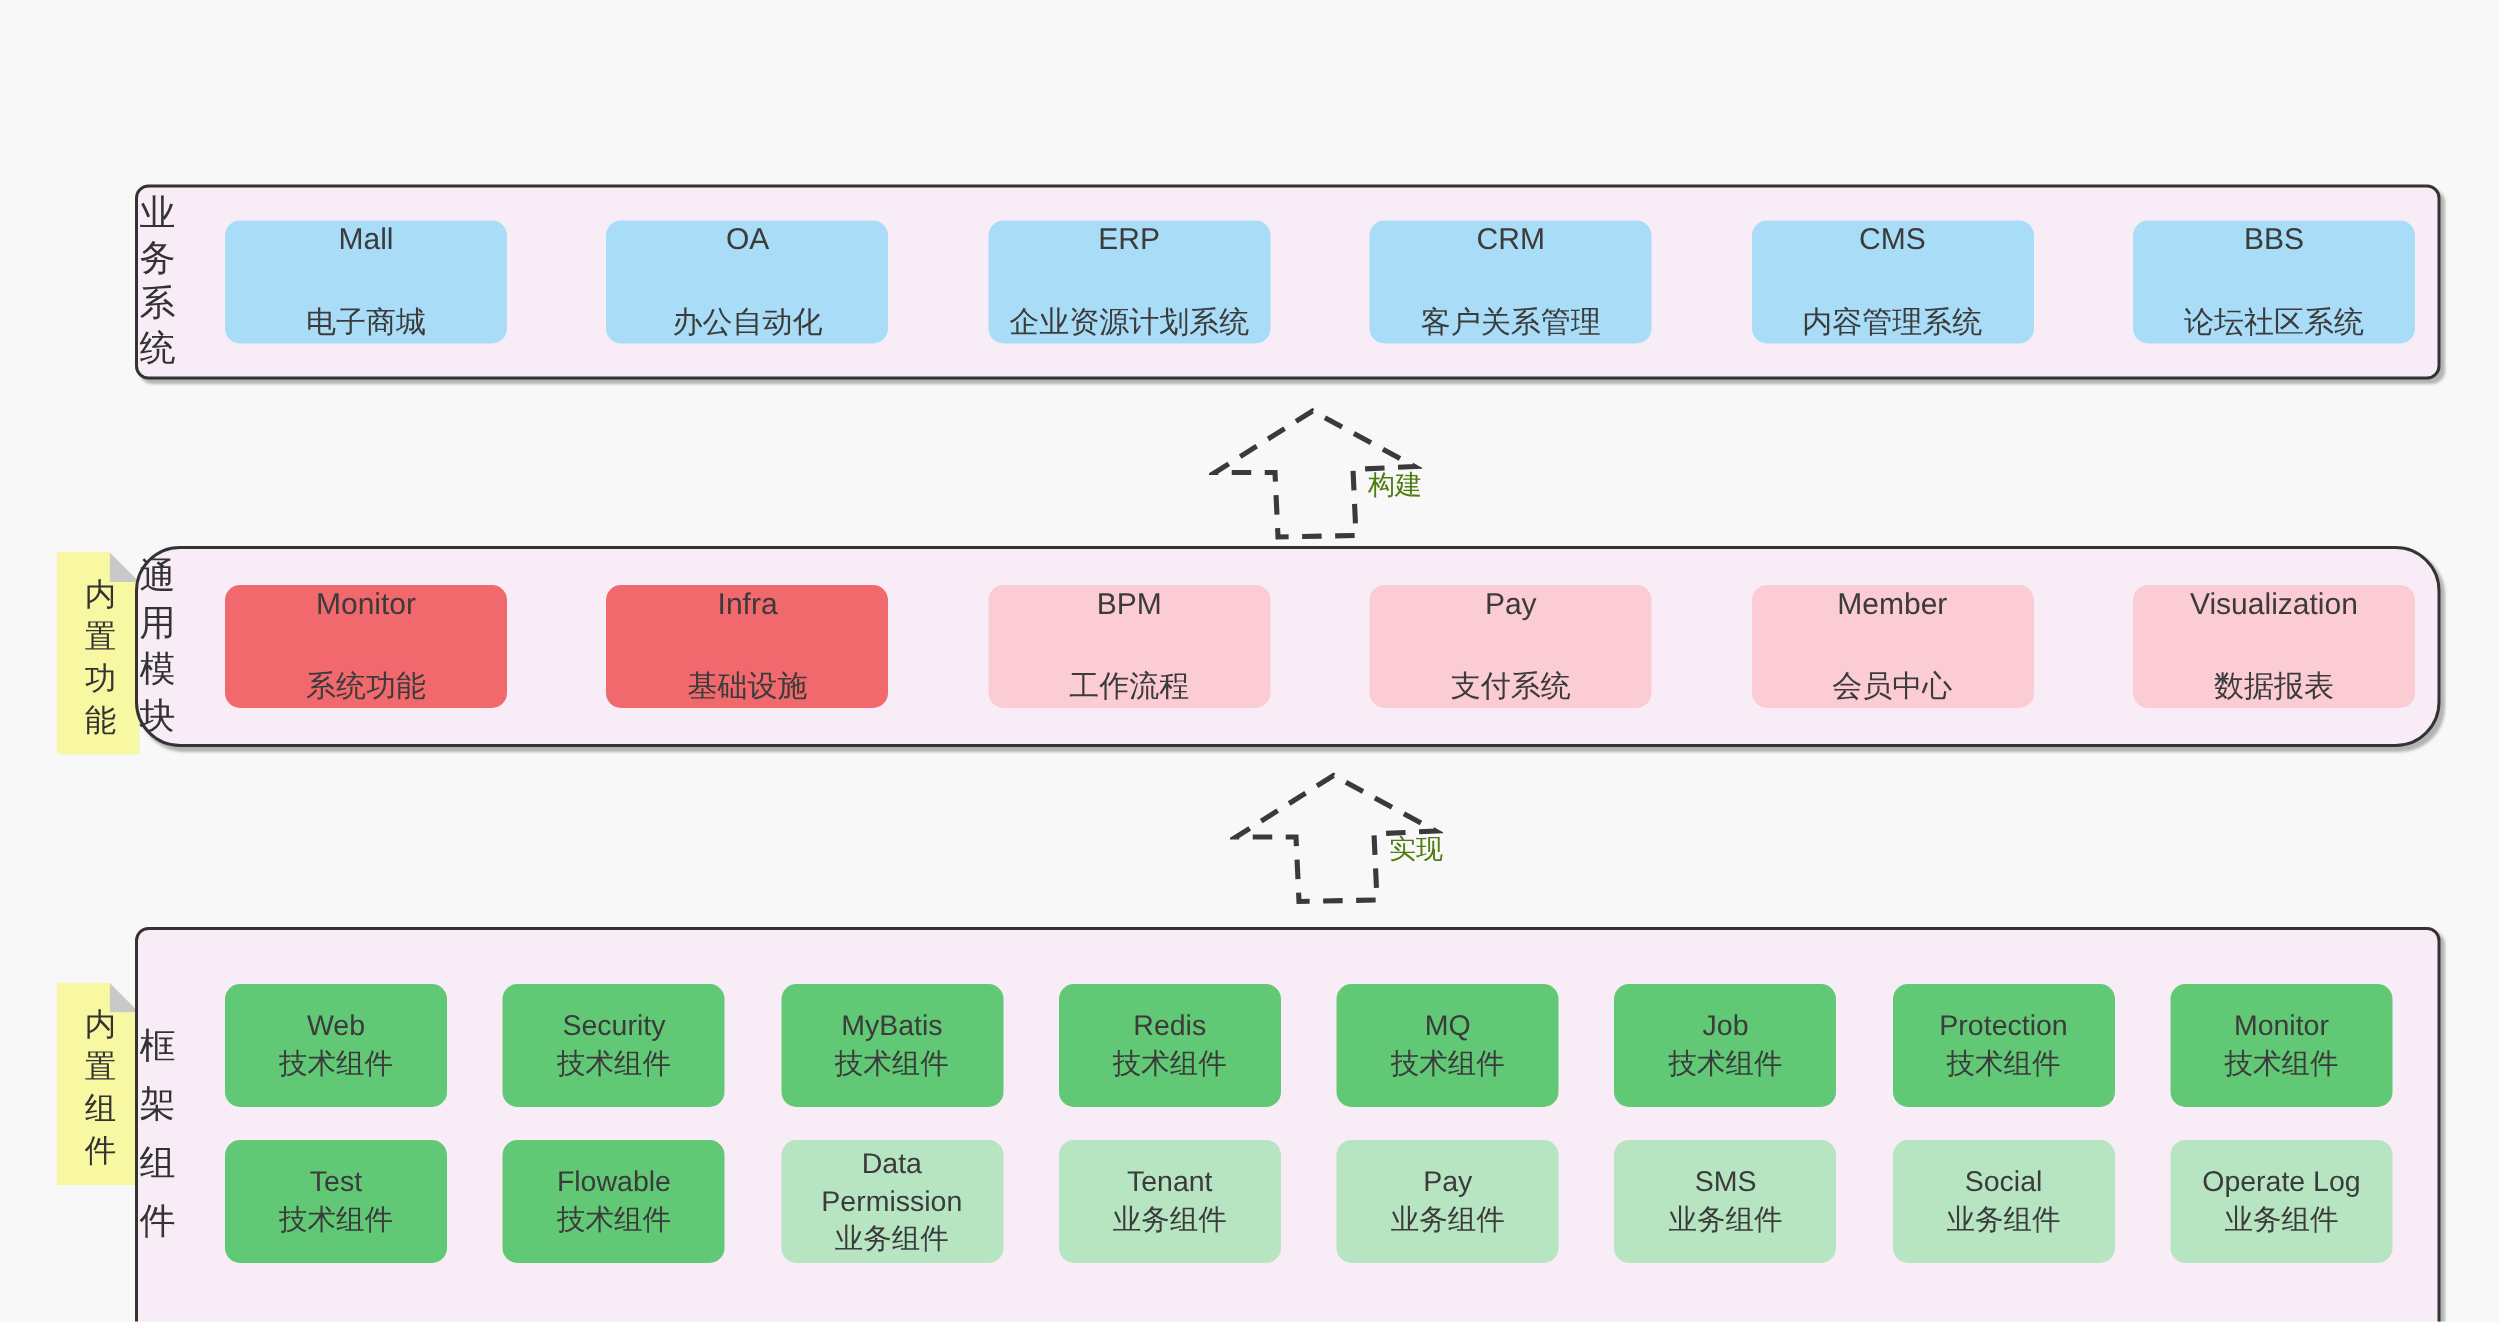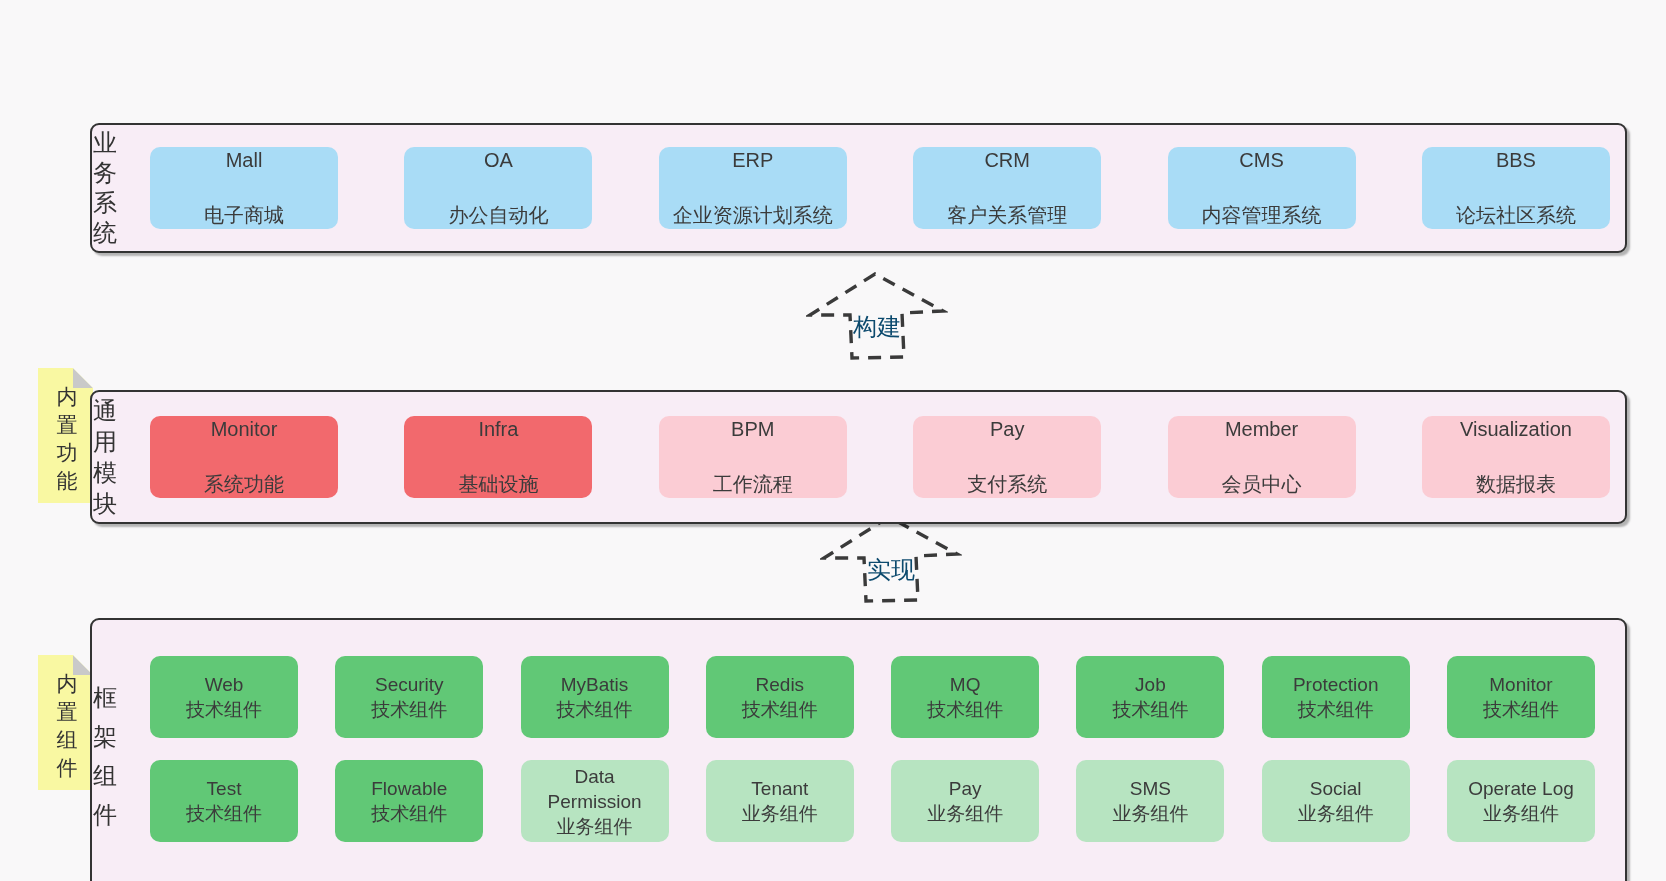--- a/index.html
+++ b/index.html
@@ -16,21 +16,21 @@
   }
   
   .layer{
     position:absolute; left:90px; width:1537px;
     background:var(--layer-bg);
     border:2px solid var(--layer-border); border-radius:9px;
     box-shadow:3px 3px 2px rgba(0,0,0,0.28);
     display:flex; align-items:center; z-index:2;
   }
   .layer-business{top:123px;height:130px;}
-  .layer-modules{top:390px;height:134px;}
+  .layer-modules{top:364px;height:134px;border-radius:30px;}
   .layer-components{top:618px;height:276px;}
   .layer-label{
     flex:0 0 58px; display:flex; justify-content:flex-start; align-items:center;
     align-self:stretch;
   }
   .layer-label span{
     display:block; width:26px; font-size:24px; color:#333;
     word-break:break-all; text-align:center;
   }
   .layer-business .layer-label span{line-height:30px;}
@@ -55,21 +55,21 @@
   .box.pink{background:var(--pink);}
   .box.green{background:var(--green);}
   .box.green-light{background:var(--green-light);}
   
   .arrow{position:absolute; width:142px; height:90px; z-index:1;}
   .arrow-build{left:806px; top:271px;}
   .arrow-implement{left:820px; top:514px;}
   .arrow svg{position:absolute; left:0; top:0;}
   .arrow .arrow-label{
     position:absolute; top:40px; left:0; width:100%;
-    text-align:center; font-size:24px; color:#0c4a6e;
+    text-align:right; font-size:18px; color:#4d7c0f;
   }
   
   .sticky{
     position:absolute; left:38px; width:55px; height:135px;
     background:var(--yellow); z-index:1;
     clip-path:polygon(0 0, calc(100% - 20px) 0, 100% 20px, 100% 100%, 0 100%);
     filter:drop-shadow(2px 2px 2px rgba(0,0,0,0.22));
     display:flex; justify-content:center; align-items:center;
   }
   .sticky-features{top:368px;}

